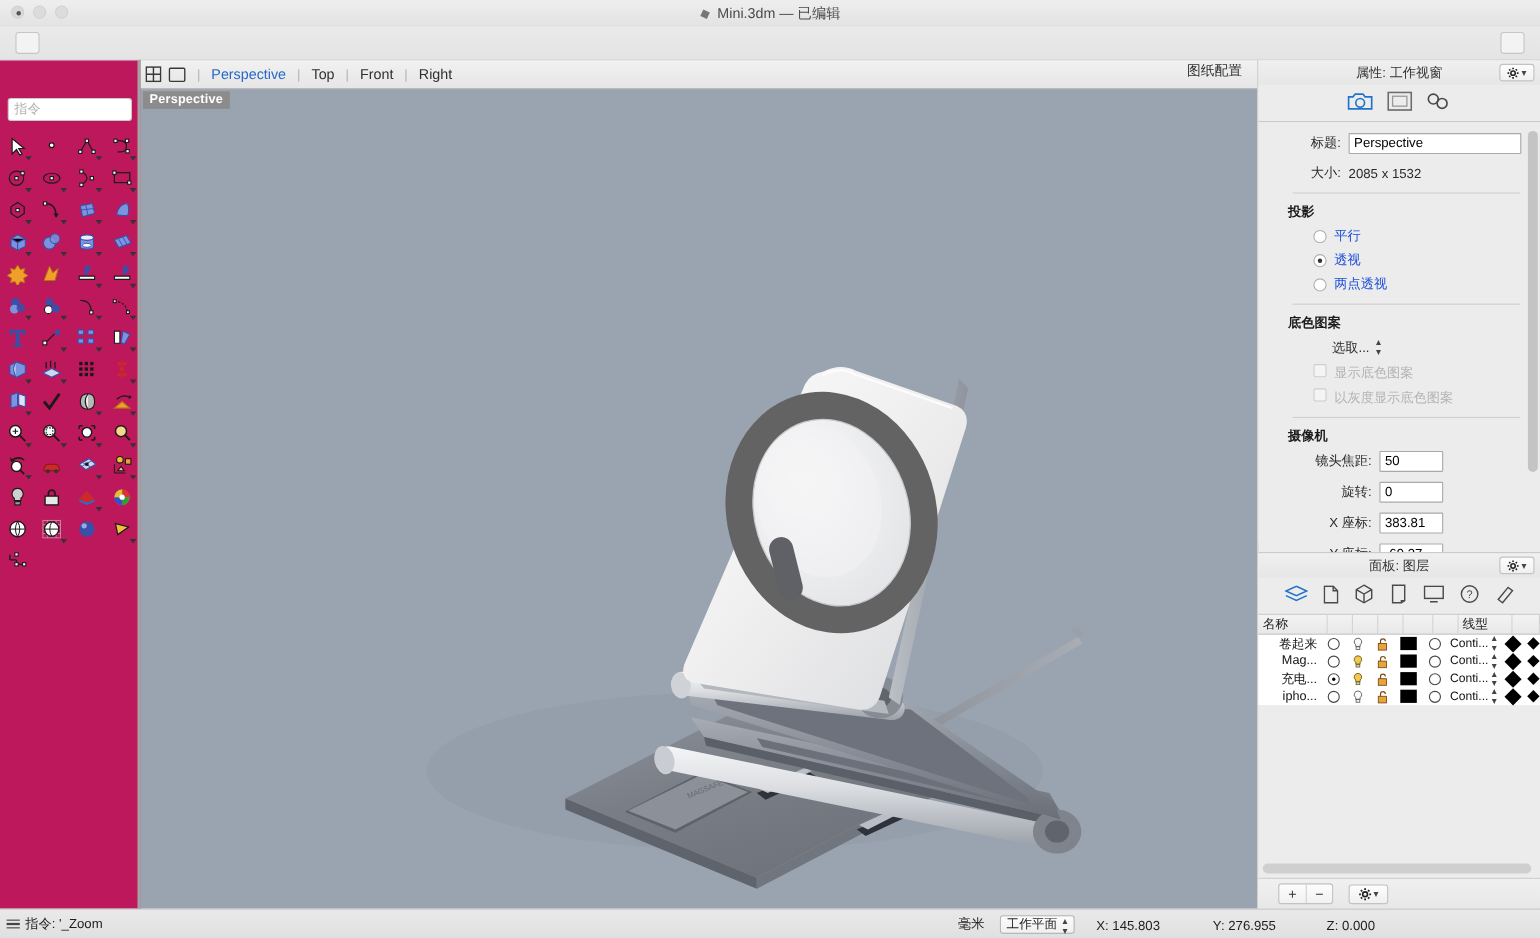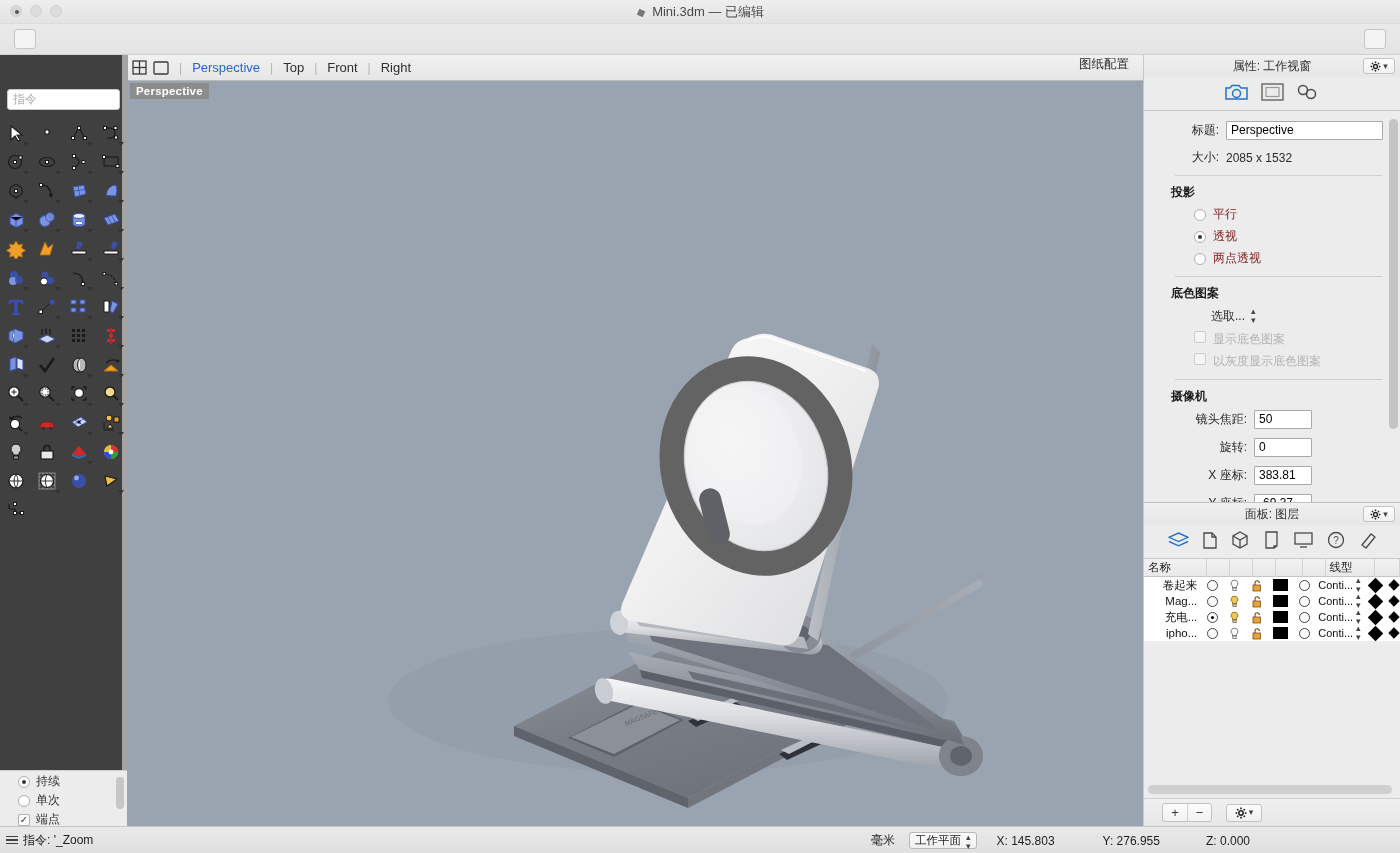--- a/index.html
+++ b/index.html
@@ -59,21 +59,21 @@
   .layer-swatch { width: 26px; height: 15px; background: #8a8a8a; border-radius: 2px; margin-left: 2px; }
   .layer-combo-text { flex: 1; text-align: center; font-size: 11.5px; color: #b9b9b9; padding-right: 22px; }
   .right-panel-toggle {
     position: absolute; right: 14px; top: 5px; width: 22px; height: 20px;
     border: 1.5px solid #c6c6c6; border-radius: 3px; background: #f3f3f3;
   }
 
   
   .left-sidebar {
     position: absolute; left: 0; top: 55px; width: 128px; height: 771px;
-    background: #404040; border-right: 6px solid #a3a3a3;
+    background: #be185d; border-right: 3px solid #a3a3a3;
   }
   .cmd-input {
     position: absolute; left: 7px; top: 34px; width: 113px; height: 21px;
     border: 1px solid #c9c9c9; border-radius: 3px; background: #fff;
     font-size: 12px; color: #b0b0b0; padding: 0 5px; line-height: 19px;
     font-family: "Liberation Sans", sans-serif;
   }
   .tool-grid {
     position: absolute; left: 0; top: 63px; width: 127px;
     display: grid; grid-template-columns: repeat(4, 1fr); gap: 0;
@@ -155,21 +155,21 @@
   .prop-row { display: flex; align-items: center; margin-bottom: 9px; }
   .prop-label { font-size: 12px; color: #2a2a2a; text-align: right; }
   .prop-input {
     border: 1px solid #a9a9a9; background: #fff; height: 19px; line-height: 17px;
     font-size: 12px; color: #000; padding: 0 4px; border-radius: 1px;
     font-family: "Liberation Sans", sans-serif;
   }
   .prop-static { font-size: 12px; color: #2a2a2a; }
   .sec-title { font-size: 12px; font-weight: bold; color: #1c1c1c; margin: 4px 0 5px 0; }
   .hr { height: 1px; background: #cfcfcf; margin: 9px 4px 8px 4px; }
-  .radio-line { display: flex; align-items: center; gap: 7px; margin: 0 0 5px 23px; font-size: 12px; color: #7f1d1d; }
+  .radio-line { display: flex; align-items: center; gap: 7px; margin: 0 0 5px 23px; font-size: 12px; color: #1d4ed8; }
   .cb-line { display: flex; align-items: flex-start; gap: 7px; margin: 0 0 5px 23px; font-size: 12px; color: #b3b3b3; }
   .cb-dim { width: 12px; height: 12px; border: 1px solid #cdcdcd; background: #f4f4f4; border-radius: 2px; flex:none;}
   .pop-select {
     display: inline-flex; align-items: center; gap: 6px; font-size: 12px; color: #2a2a2a; margin-left: 40px;
   }
   .stepper-glyph { display: inline-block; font-size: 9px; line-height: 9px; color: #444; }
   .panel-vscroll {
     position: absolute; right: 2px; top: 8px; width: 9px; height: 310px;
     border-radius: 5px; background: #c4c4c4;
   }
@@ -635,35 +635,20 @@
         </div>
         <div class="tool-cell">
           <svg width="20" height="20" viewBox="0 0 20 20">
             <path d="M3 4 v5 M3 9 h6 M9 9 v4 M9 13 h7" fill="none" stroke="#1a1a1a" stroke-width="1.2"></path>
             <rect x="7.5" y="2.5" width="3" height="3" fill="#fff" stroke="#1a1a1a"></rect>
             <rect x="7.5" y="11.5" width="3" height="3" fill="#fff" stroke="#1a1a1a"></rect>
             <rect x="14.5" y="11.5" width="3" height="3" fill="#fff" stroke="#1a1a1a"></rect>
           </svg>
         </div>
       </div>
-    <div class="sb-bottom">
-      <div class="sb-scroll"></div>
-      <div class="radio-row">
-        <span class="radio sel"></span>
-        <span>持续</span>
-      </div>
-      <div class="radio-row">
-        <span class="radio"></span>
-        <span>单次</span>
-      </div>
-      <div class="radio-row">
-        <span class="cb">✓</span>
-        <span>端点</span>
-      </div>
-    </div>
   </div>
 
   <div class="vp-tabs">
     <span class="vp-tab-icon">
       <svg width="15" height="15" viewBox="0 0 15 15">
           <rect x="1" y="1" width="13" height="13" fill="none" stroke="#3a3a3a" stroke-width="1.3"></rect>
           <line x1="7.5" y1="1" x2="7.5" y2="14" stroke="#3a3a3a" stroke-width="1.3"></line>
           <line x1="1" y1="7.5" x2="14" y2="7.5" stroke="#3a3a3a" stroke-width="1.3"></line>
         </svg>
     </span>

